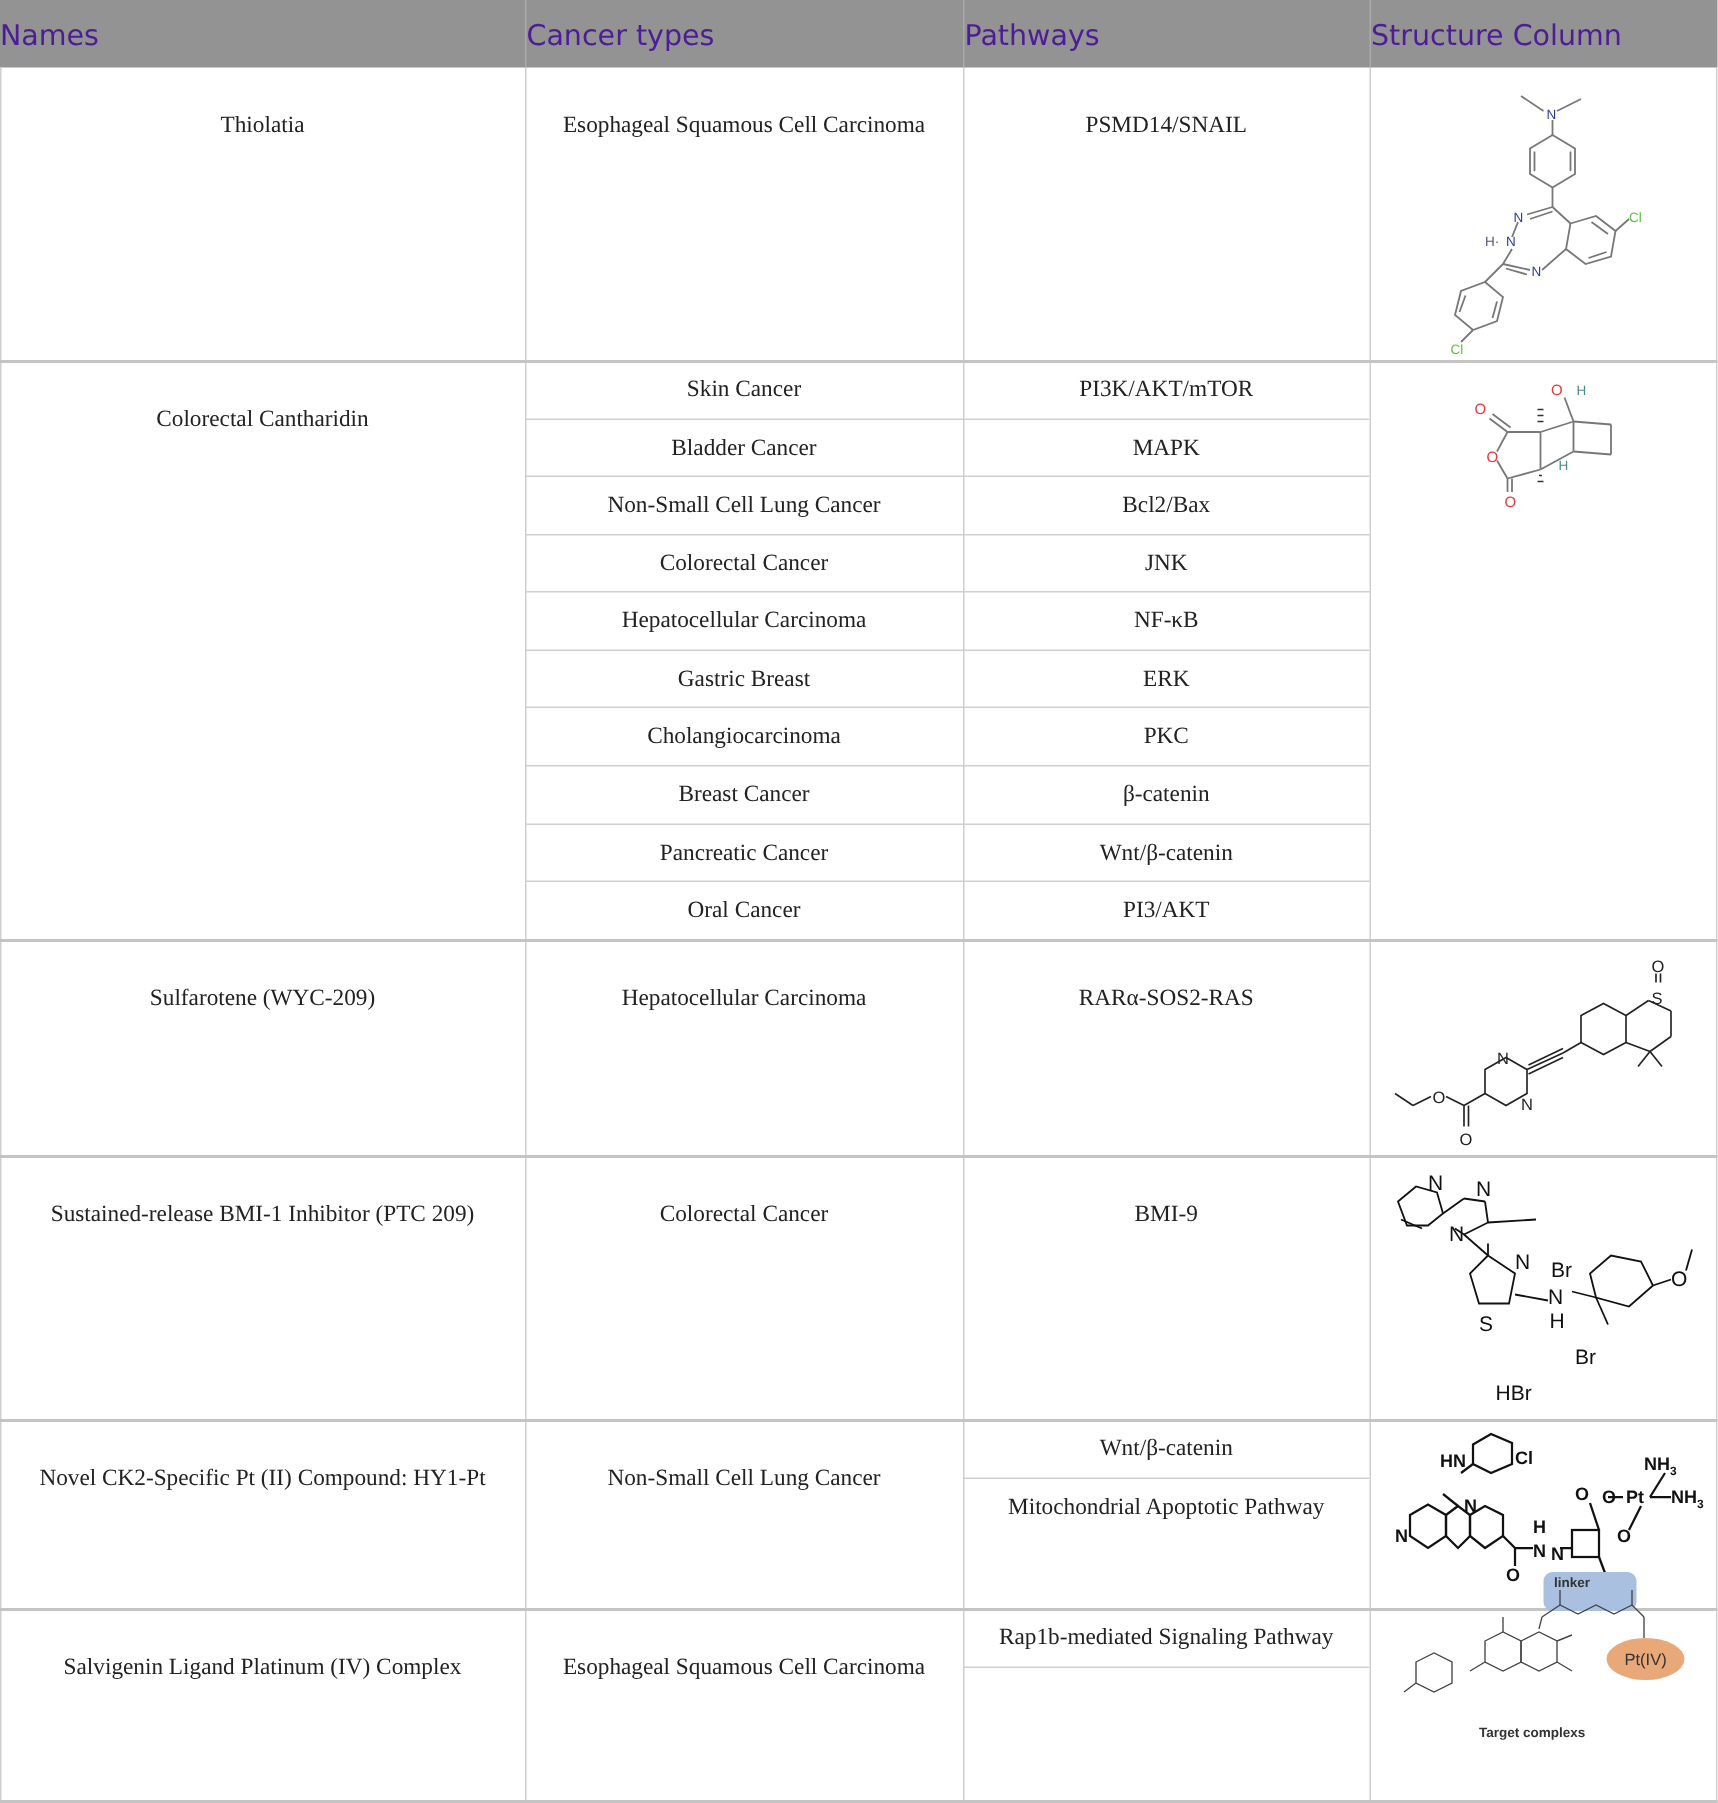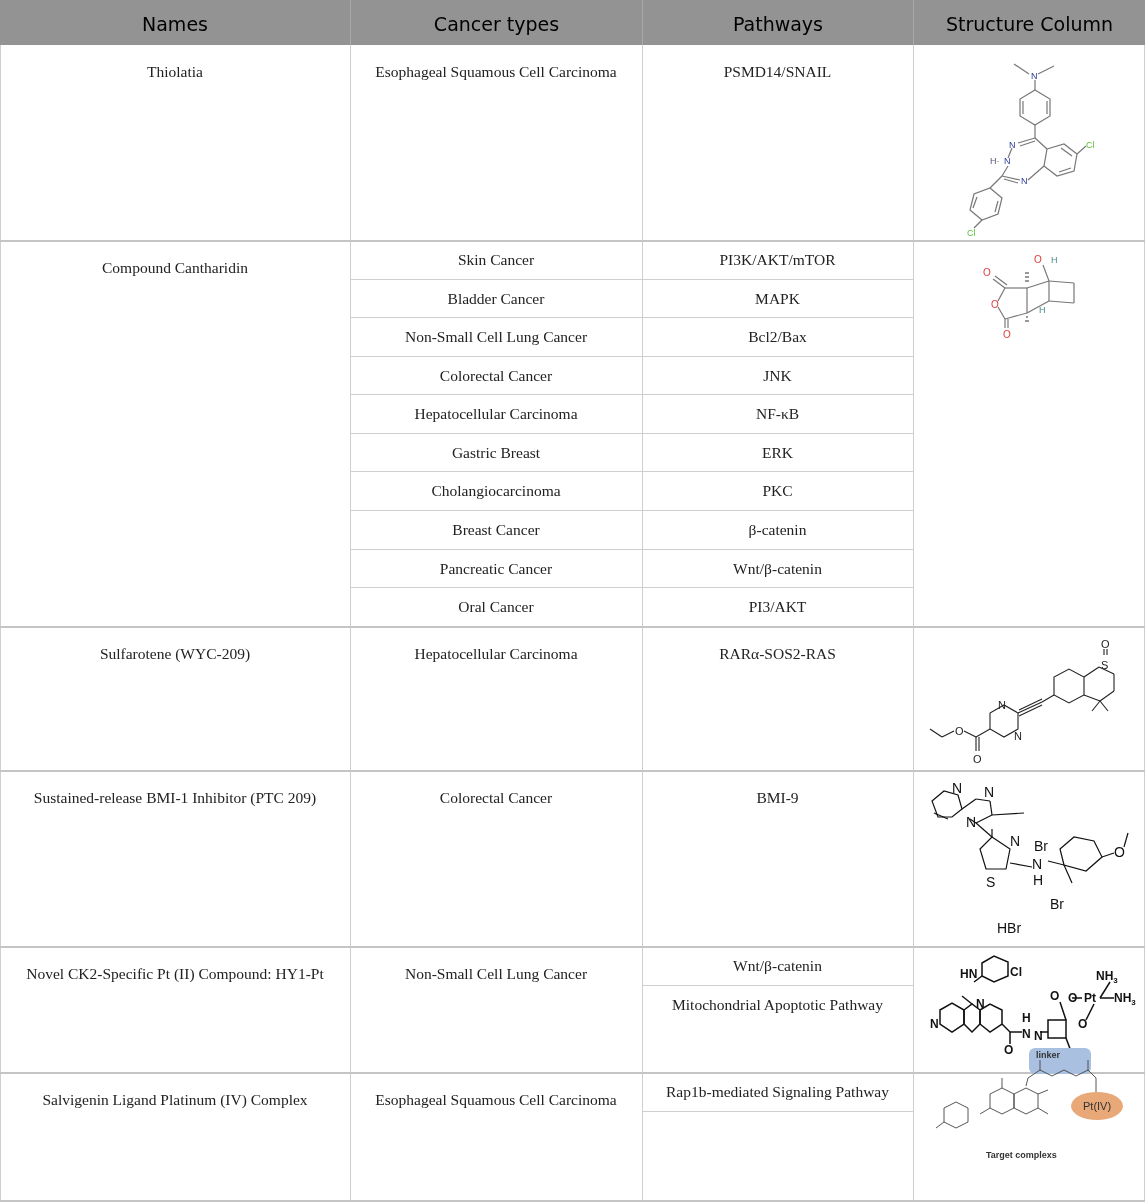--- a/index.html
+++ b/index.html
@@ -1,22 +1,22 @@
 <!DOCTYPE html>
 <html><head>
 <meta charset="utf-8">
 <style>
   html, body { margin: 0; padding: 0; background: #ffffff; }
   body { width: 1145px; height: 1202px; overflow: hidden; }
   .tbl { position: relative; width: 1145px; height: 1202px; font-family: "Liberation Serif", "DejaVu Serif", serif; color: #222; }
   .hdr { position: absolute; left: 0; top: 0; width: 1145px; height: 45px; background: #939393; }
-  .hcell { position: absolute; top: 0; height: 27px; line-height: 48px; text-align: center; color: #000000;
+  .hcell { position: absolute; top: 0; height: 27px; line-height: 48px; text-align: left; color: #4c1d95;
            font-family: "DejaVu Sans", "Liberation Sans", sans-serif; font-size: 19px; box-sizing: border-box; }
   .hsep { position: absolute; top: 0; width: 1px; height: 45px; background: #a9a9a9; }
-  .cell { position: absolute; box-sizing: border-box; text-align: center; font-size: 15.5px; line-height: 18px; padding-top: 18px; }
+  .cell { position: absolute; box-sizing: border-box; text-align: center; font-size: 15.5px; line-height: 18px; padding-top: 30px; }
   .sub { position: absolute; box-sizing: border-box; text-align: center; font-size: 15.5px; line-height: 38px; }
   .vline { position: absolute; width: 1px; background: #cfcfcf; }
   .hline { position: absolute; height: 1px; background: #cfcfcf; }
   .hline.strong { height: 2px; background: #c4c4c4; }
   .struct { position: absolute; }
   svg text { font-family: "Liberation Sans", "DejaVu Sans", sans-serif; }
 </style>
 </head>
 <body>
 
@@ -102,21 +102,21 @@
         <text x="107" y="138">N</text>
       </g>
       <text x="76" y="118" font-size="9" fill="#557">H·</text>
       <g font-size="9" fill="#5bc33a">
         <text x="172" y="102">Cl</text>
         <text x="53" y="190">Cl</text>
       </g>
     </svg>
   </div>
 
-  <div class="cell" style="left:0;top:241px;width:350px">Compound Cantharidin</div>
+  <div class="cell" style="left:0;top:241px;width:350px">Colorectal Cantharidin</div>
 
   <div class="sub" style="left:350px;top:241px;width:292px">Skin Cancer</div>
   <div class="sub" style="left:642px;top:241px;width:271px">PI3K/AKT/mTOR</div>
   <div class="sub" style="left:350px;top:280px;width:292px">Bladder Cancer</div>
   <div class="sub" style="left:642px;top:280px;width:271px">MAPK</div>
   <div class="sub" style="left:350px;top:318px;width:292px">Non-Small Cell Lung Cancer</div>
   <div class="sub" style="left:642px;top:318px;width:271px">Bcl2/Bax</div>
   <div class="sub" style="left:350px;top:357px;width:292px">Colorectal Cancer</div>
   <div class="sub" style="left:642px;top:357px;width:271px">JNK</div>
   <div class="sub" style="left:350px;top:395px;width:292px">Hepatocellular Carcinoma</div>

